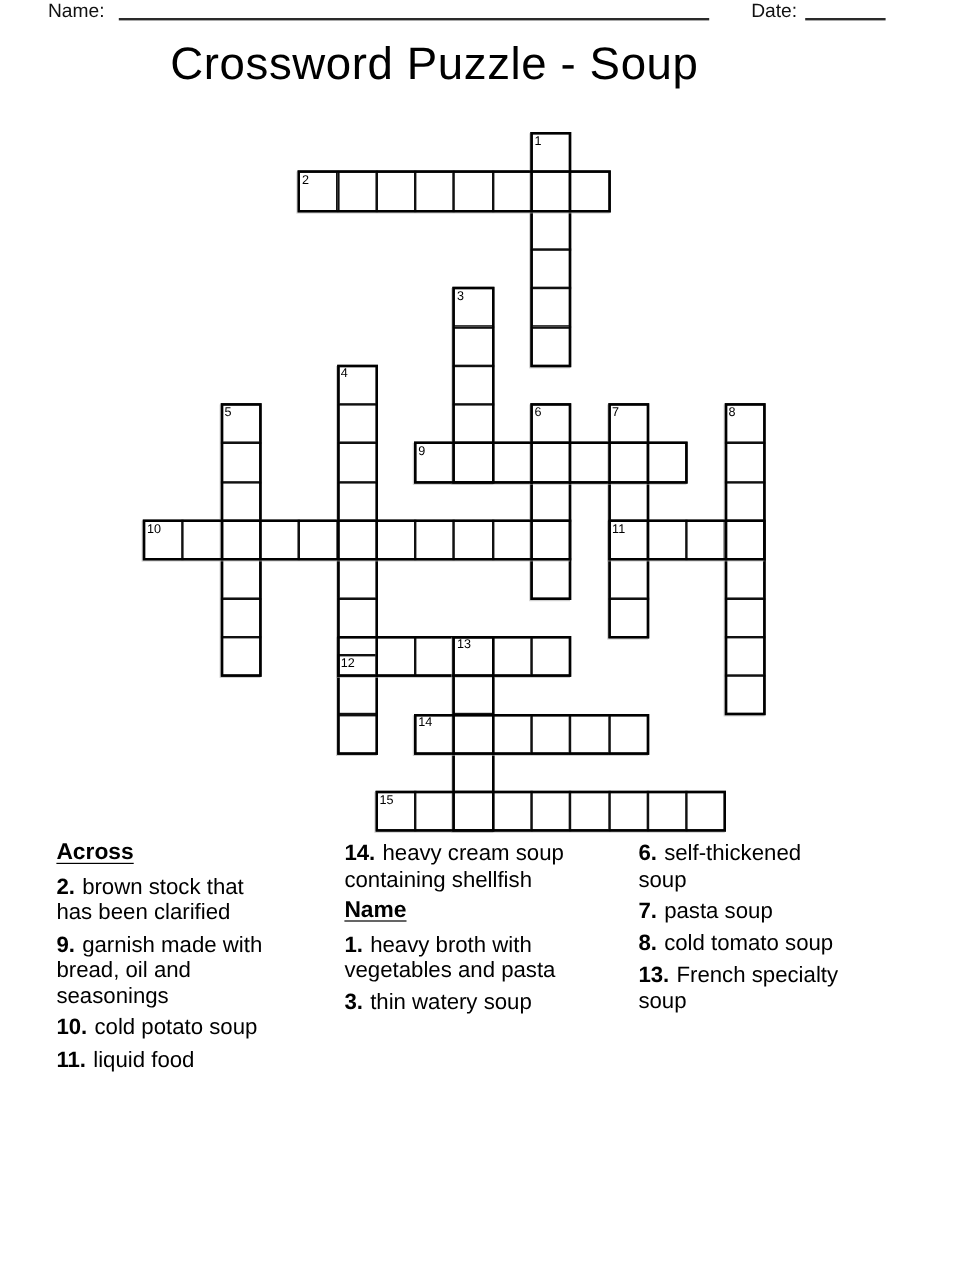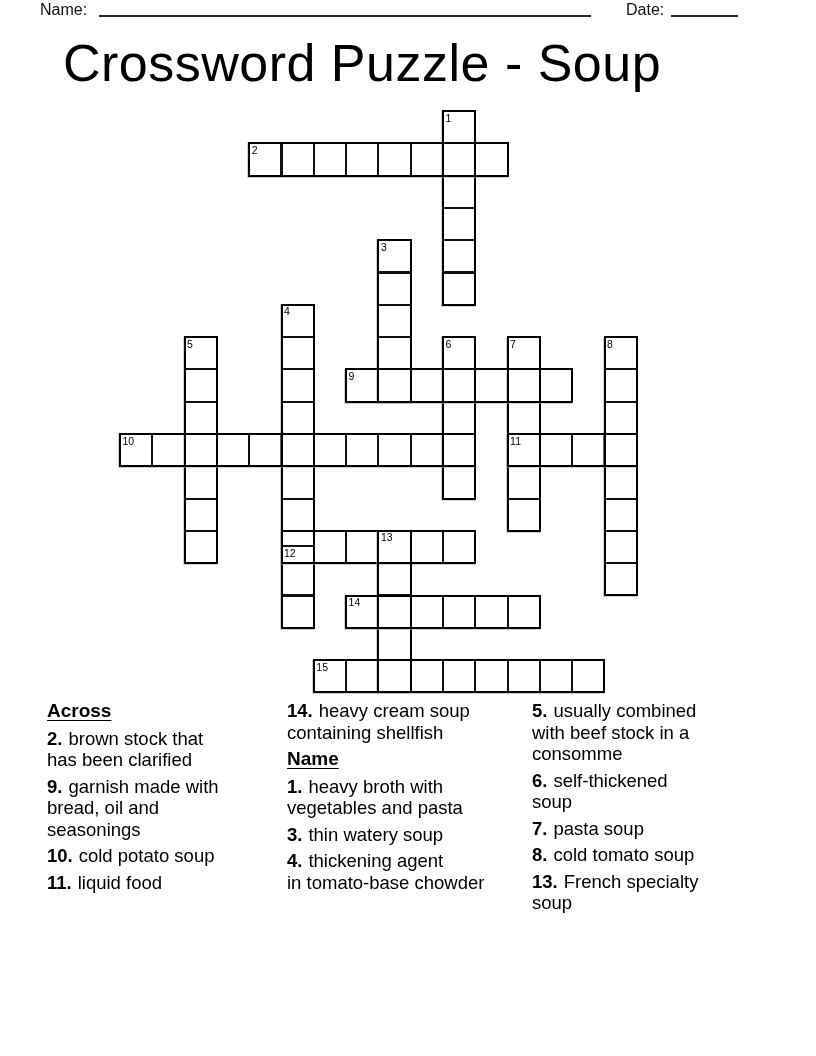--- a/index.html
+++ b/index.html
@@ -9,21 +9,21 @@
   
   .hdr-label{position:absolute;font-size:16px;color:#111;}
   .blank-line{position:absolute;border-bottom:2px solid #2a2a2a;height:14px;}
   #name-label{left:40px;top:1px;}
   #name-line{left:99px;top:1px;width:492px;}
   #date-label{left:626px;top:1px;}
   #date-line{left:671px;top:1px;width:67px;}
 
   
   .title{position:absolute;left:0;top:33px;width:724px;text-align:center;
-         font-size:52px;font-weight:400;letter-spacing:.5px;color:#000;}
+         font-size:38px;font-weight:400;letter-spacing:.5px;color:#000;}
 
   
   #grid{position:absolute;left:0;top:0;width:816px;height:1056px;}
   .cell{position:absolute;box-sizing:border-box;background:#fff;
         border:2px solid #111;}
   .cellnum{position:absolute;left:1.5px;top:0.5px;font-size:10.5px;line-height:11px;color:#000;}
   .word-outline{position:absolute;box-sizing:border-box;border:2.5px solid #000;
         pointer-events:none;box-shadow:-1px 1px 0 rgba(170,170,170,.55);}
 
   
@@ -203,30 +203,25 @@
   <div class="clue-col" id="clue-col-2">
     <div id="across-list-2">
         <div class="clue"><b class="cnum">14.</b><span class="ctext">heavy cream soup
 containing shellfish</span></div>
       </div>
     <div class="clue-header">Name</div>
     <div id="down-list-1">
         <div class="clue"><b class="cnum">1.</b><span class="ctext">heavy broth with
 vegetables and pasta</span></div>
         <div class="clue"><b class="cnum">3.</b><span class="ctext">thin watery soup</span></div>
-        <div class="clue"><b class="cnum">4.</b><span class="ctext">thickening agent
-in tomato-base chowder</span></div>
       </div>
   </div>
 
   <div class="clue-col" id="clue-col-3">
     <div id="down-list-2">
-        <div class="clue"><b class="cnum">5.</b><span class="ctext">usually combined
-with beef stock in a
-consomme</span></div>
         <div class="clue"><b class="cnum">6.</b><span class="ctext">self-thickened
 soup</span></div>
         <div class="clue"><b class="cnum">7.</b><span class="ctext">pasta soup</span></div>
         <div class="clue"><b class="cnum">8.</b><span class="ctext">cold tomato soup</span></div>
         <div class="clue"><b class="cnum">13.</b><span class="ctext">French specialty
 soup</span></div>
       </div>
   </div>
 
 </div>

